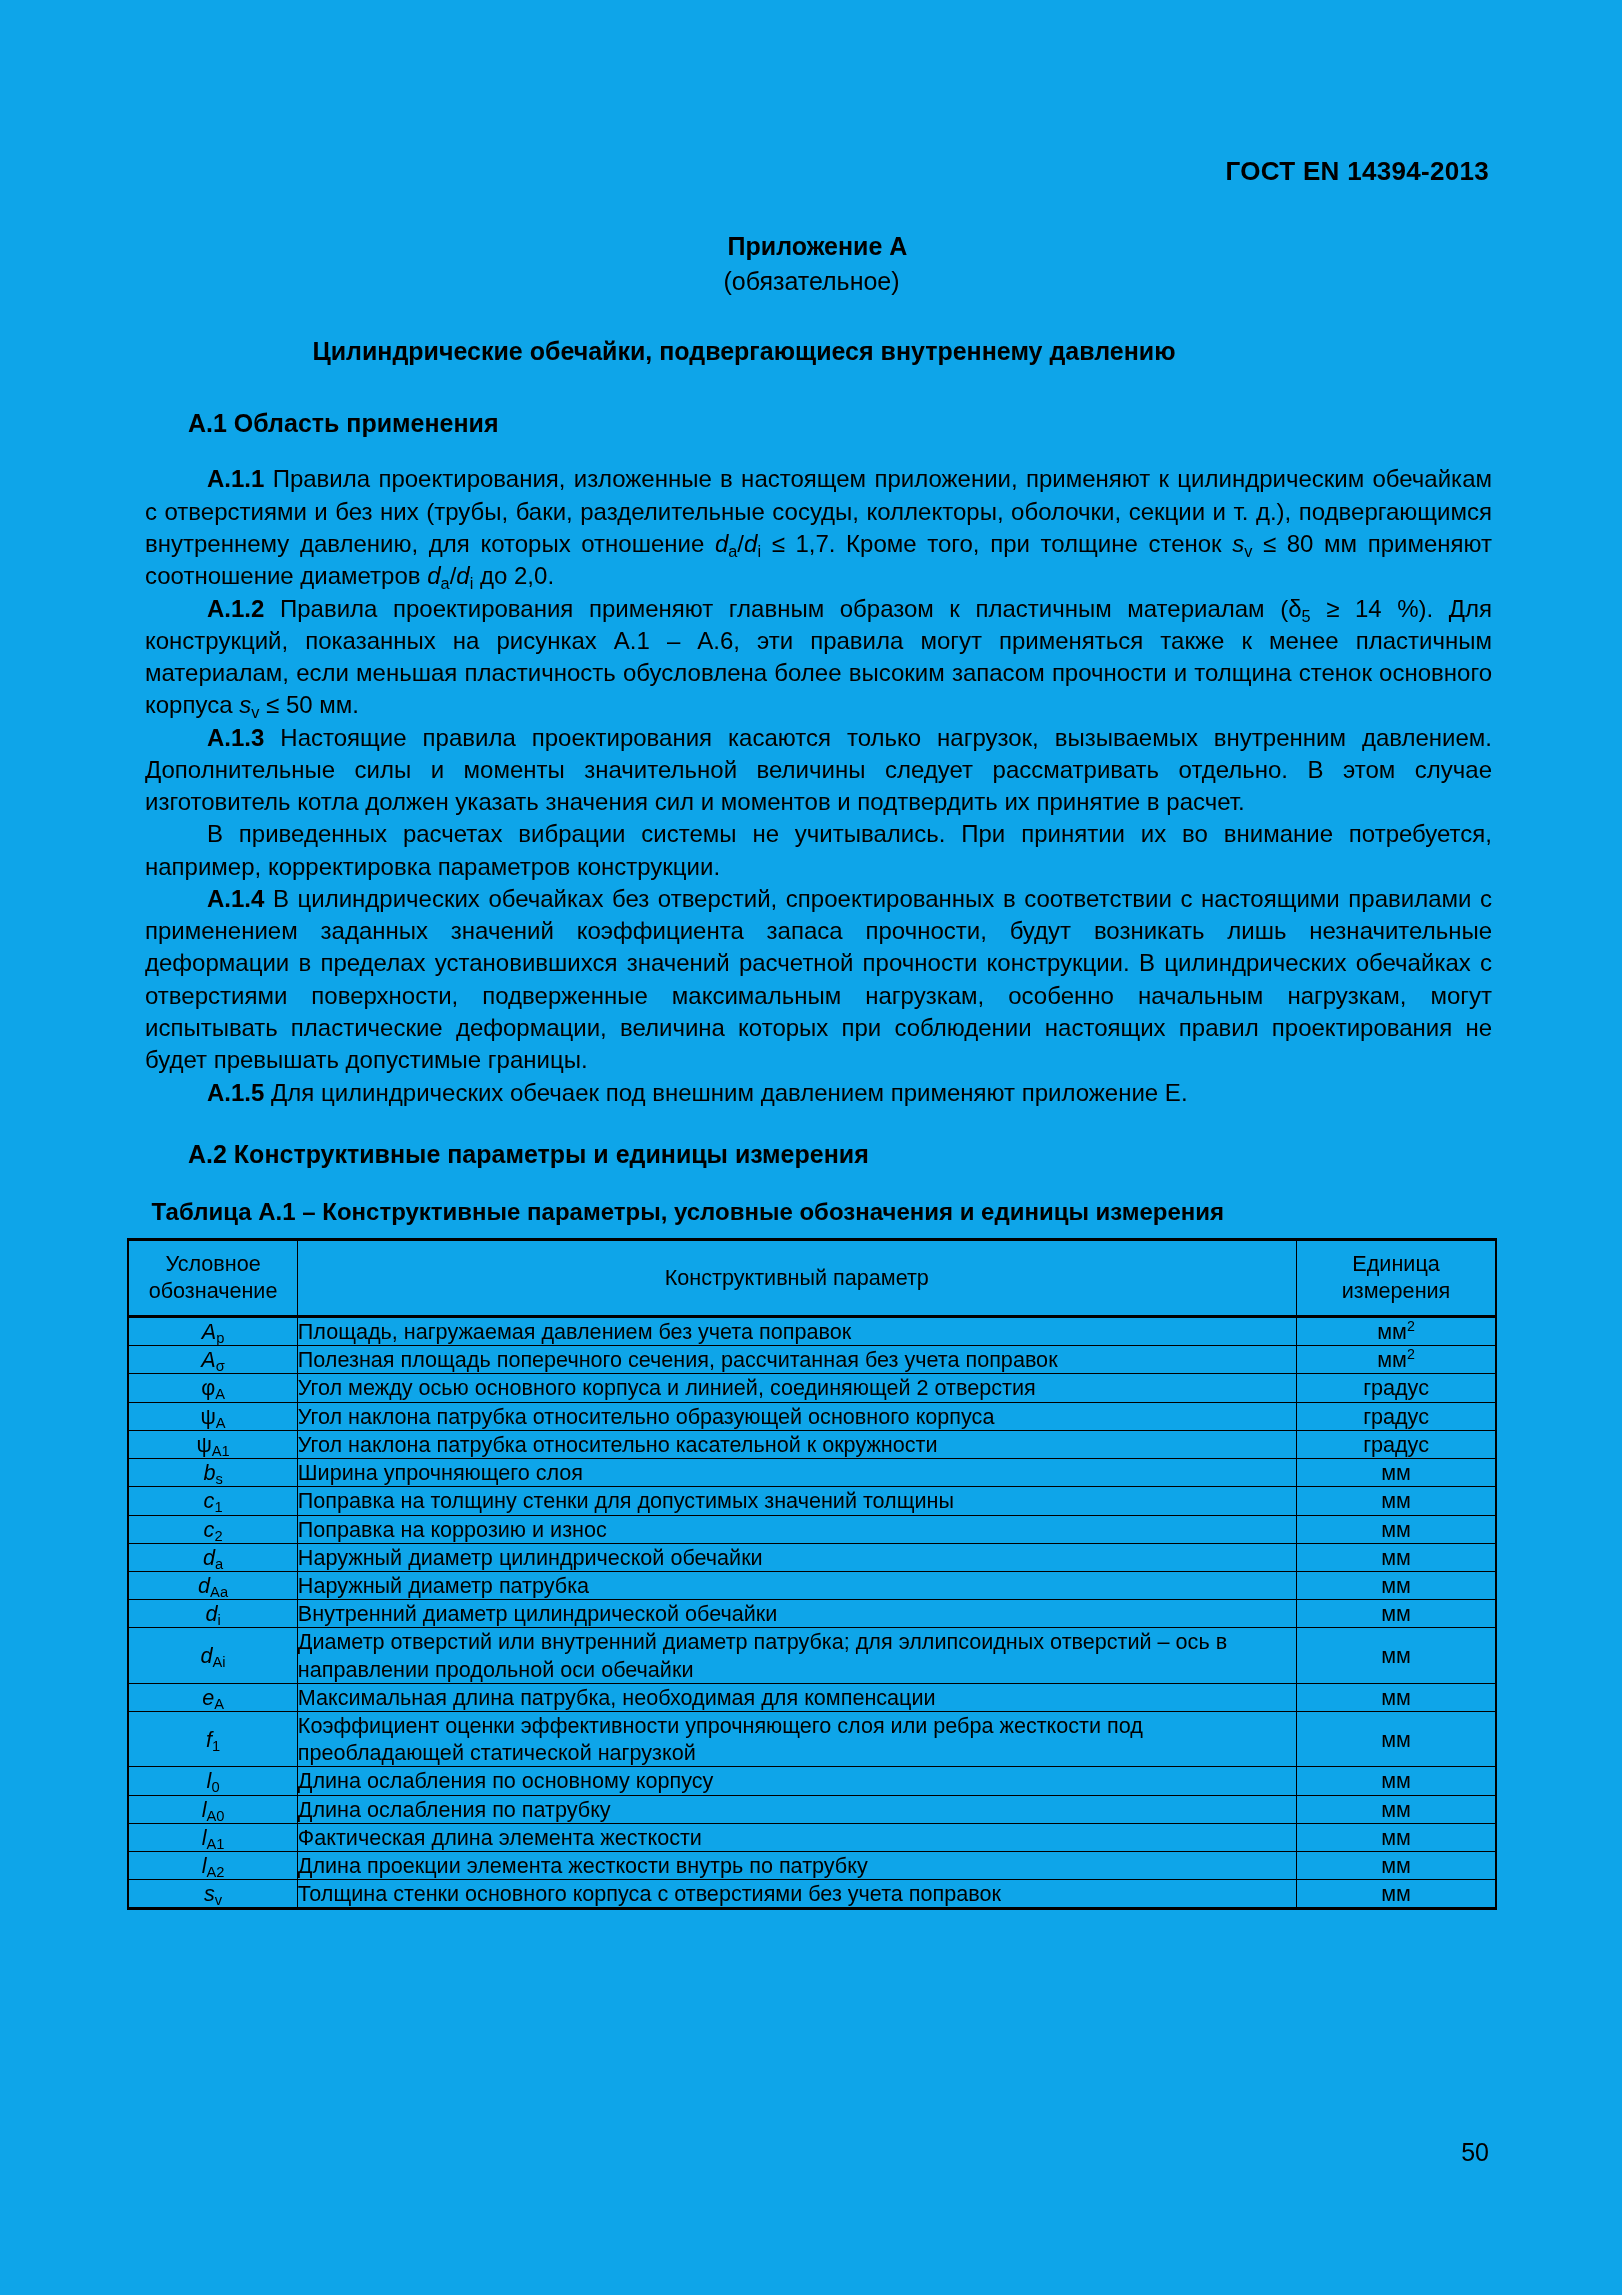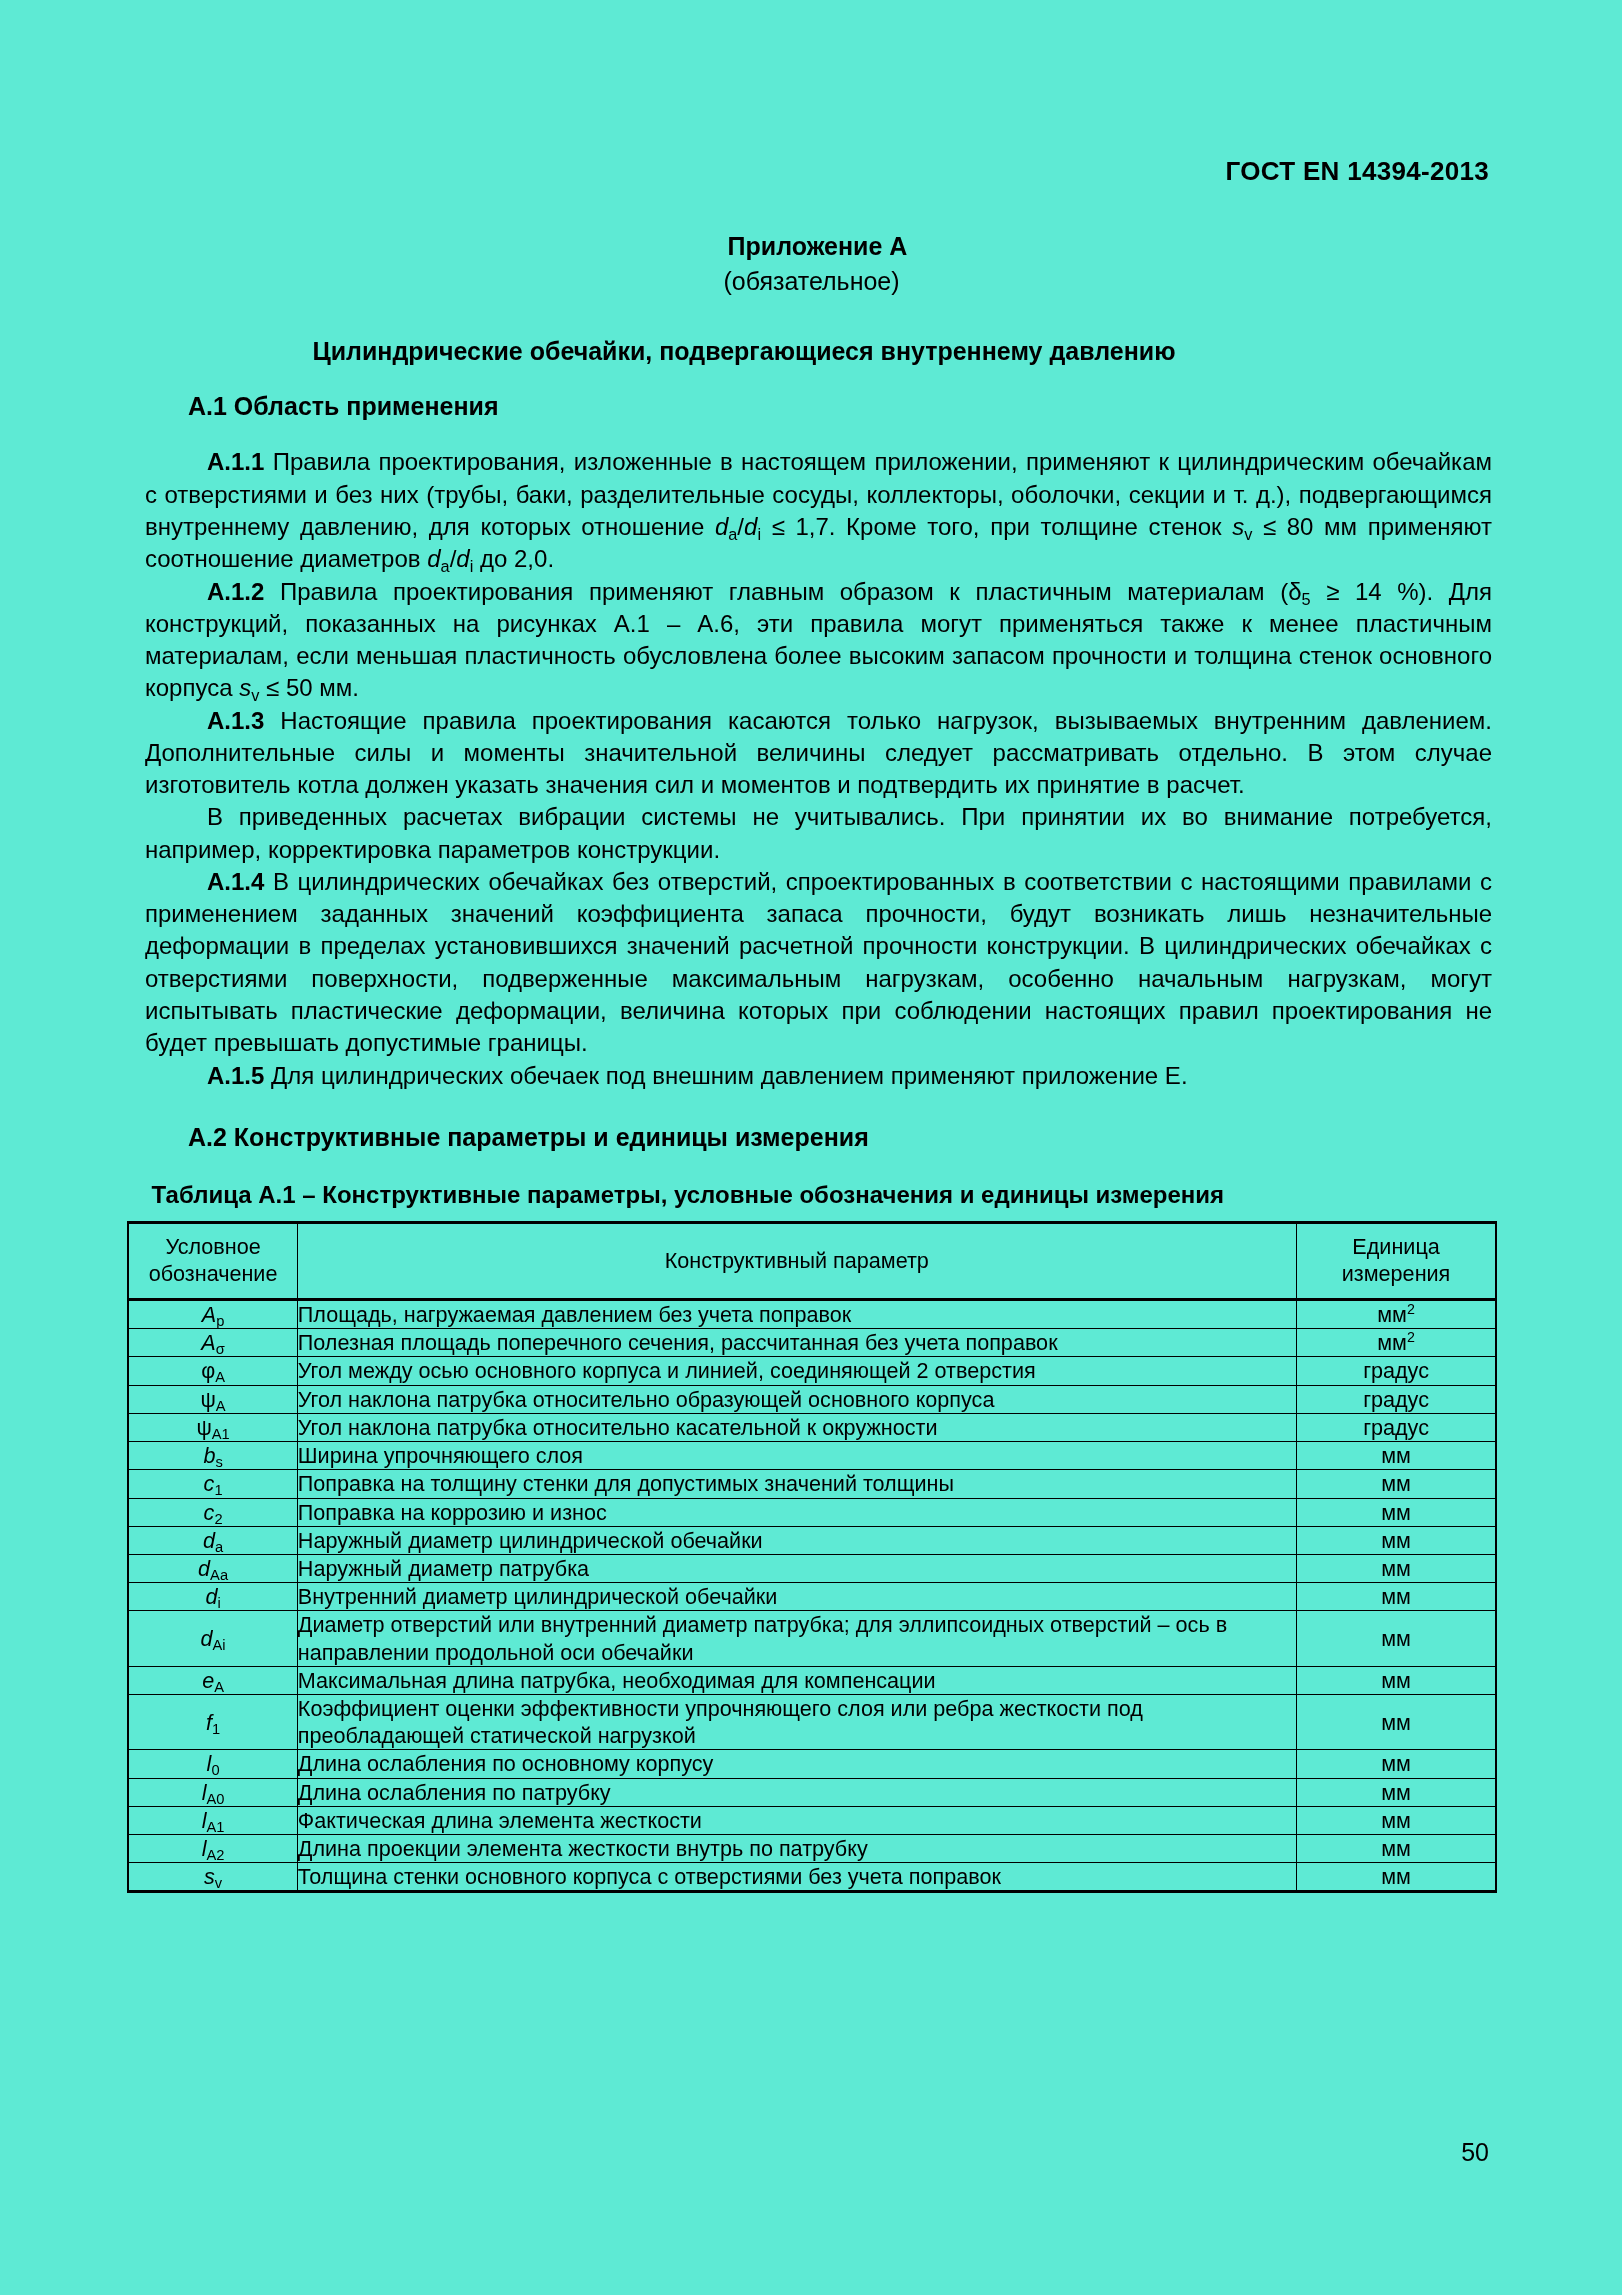--- a/index.html
+++ b/index.html
@@ -5,21 +5,21 @@
 <style>
   html, body {
     margin: 0;
     padding: 0;
     background: #ffffff;
   }
   .page {
     position: relative;
     width: 1623px;
     height: 2295px;
-    background: #5eead4;
+    background: #0ea5e9;
     font-family: "Liberation Sans", "DejaVu Sans", sans-serif;
     color: #000000;
     box-sizing: border-box;
     overflow: hidden;
   }
 
   
   .doc-header {
     position: absolute;
     top: 156px;
@@ -58,21 +58,21 @@
     width: 1488px;
     text-align: center;
     font-size: 25px;
     font-weight: bold;
     line-height: 1.3;
   }
 
   
   .content {
     position: absolute;
-    top: 376px;
+    top: 393px;
     left: 145px;
     width: 1347px;
   }
 
   h2.sec {
     font-size: 25px;
     font-weight: bold;
     margin: 29px 0 0 0;
     padding: 0 0 0 43px;
     line-height: 1.3;

